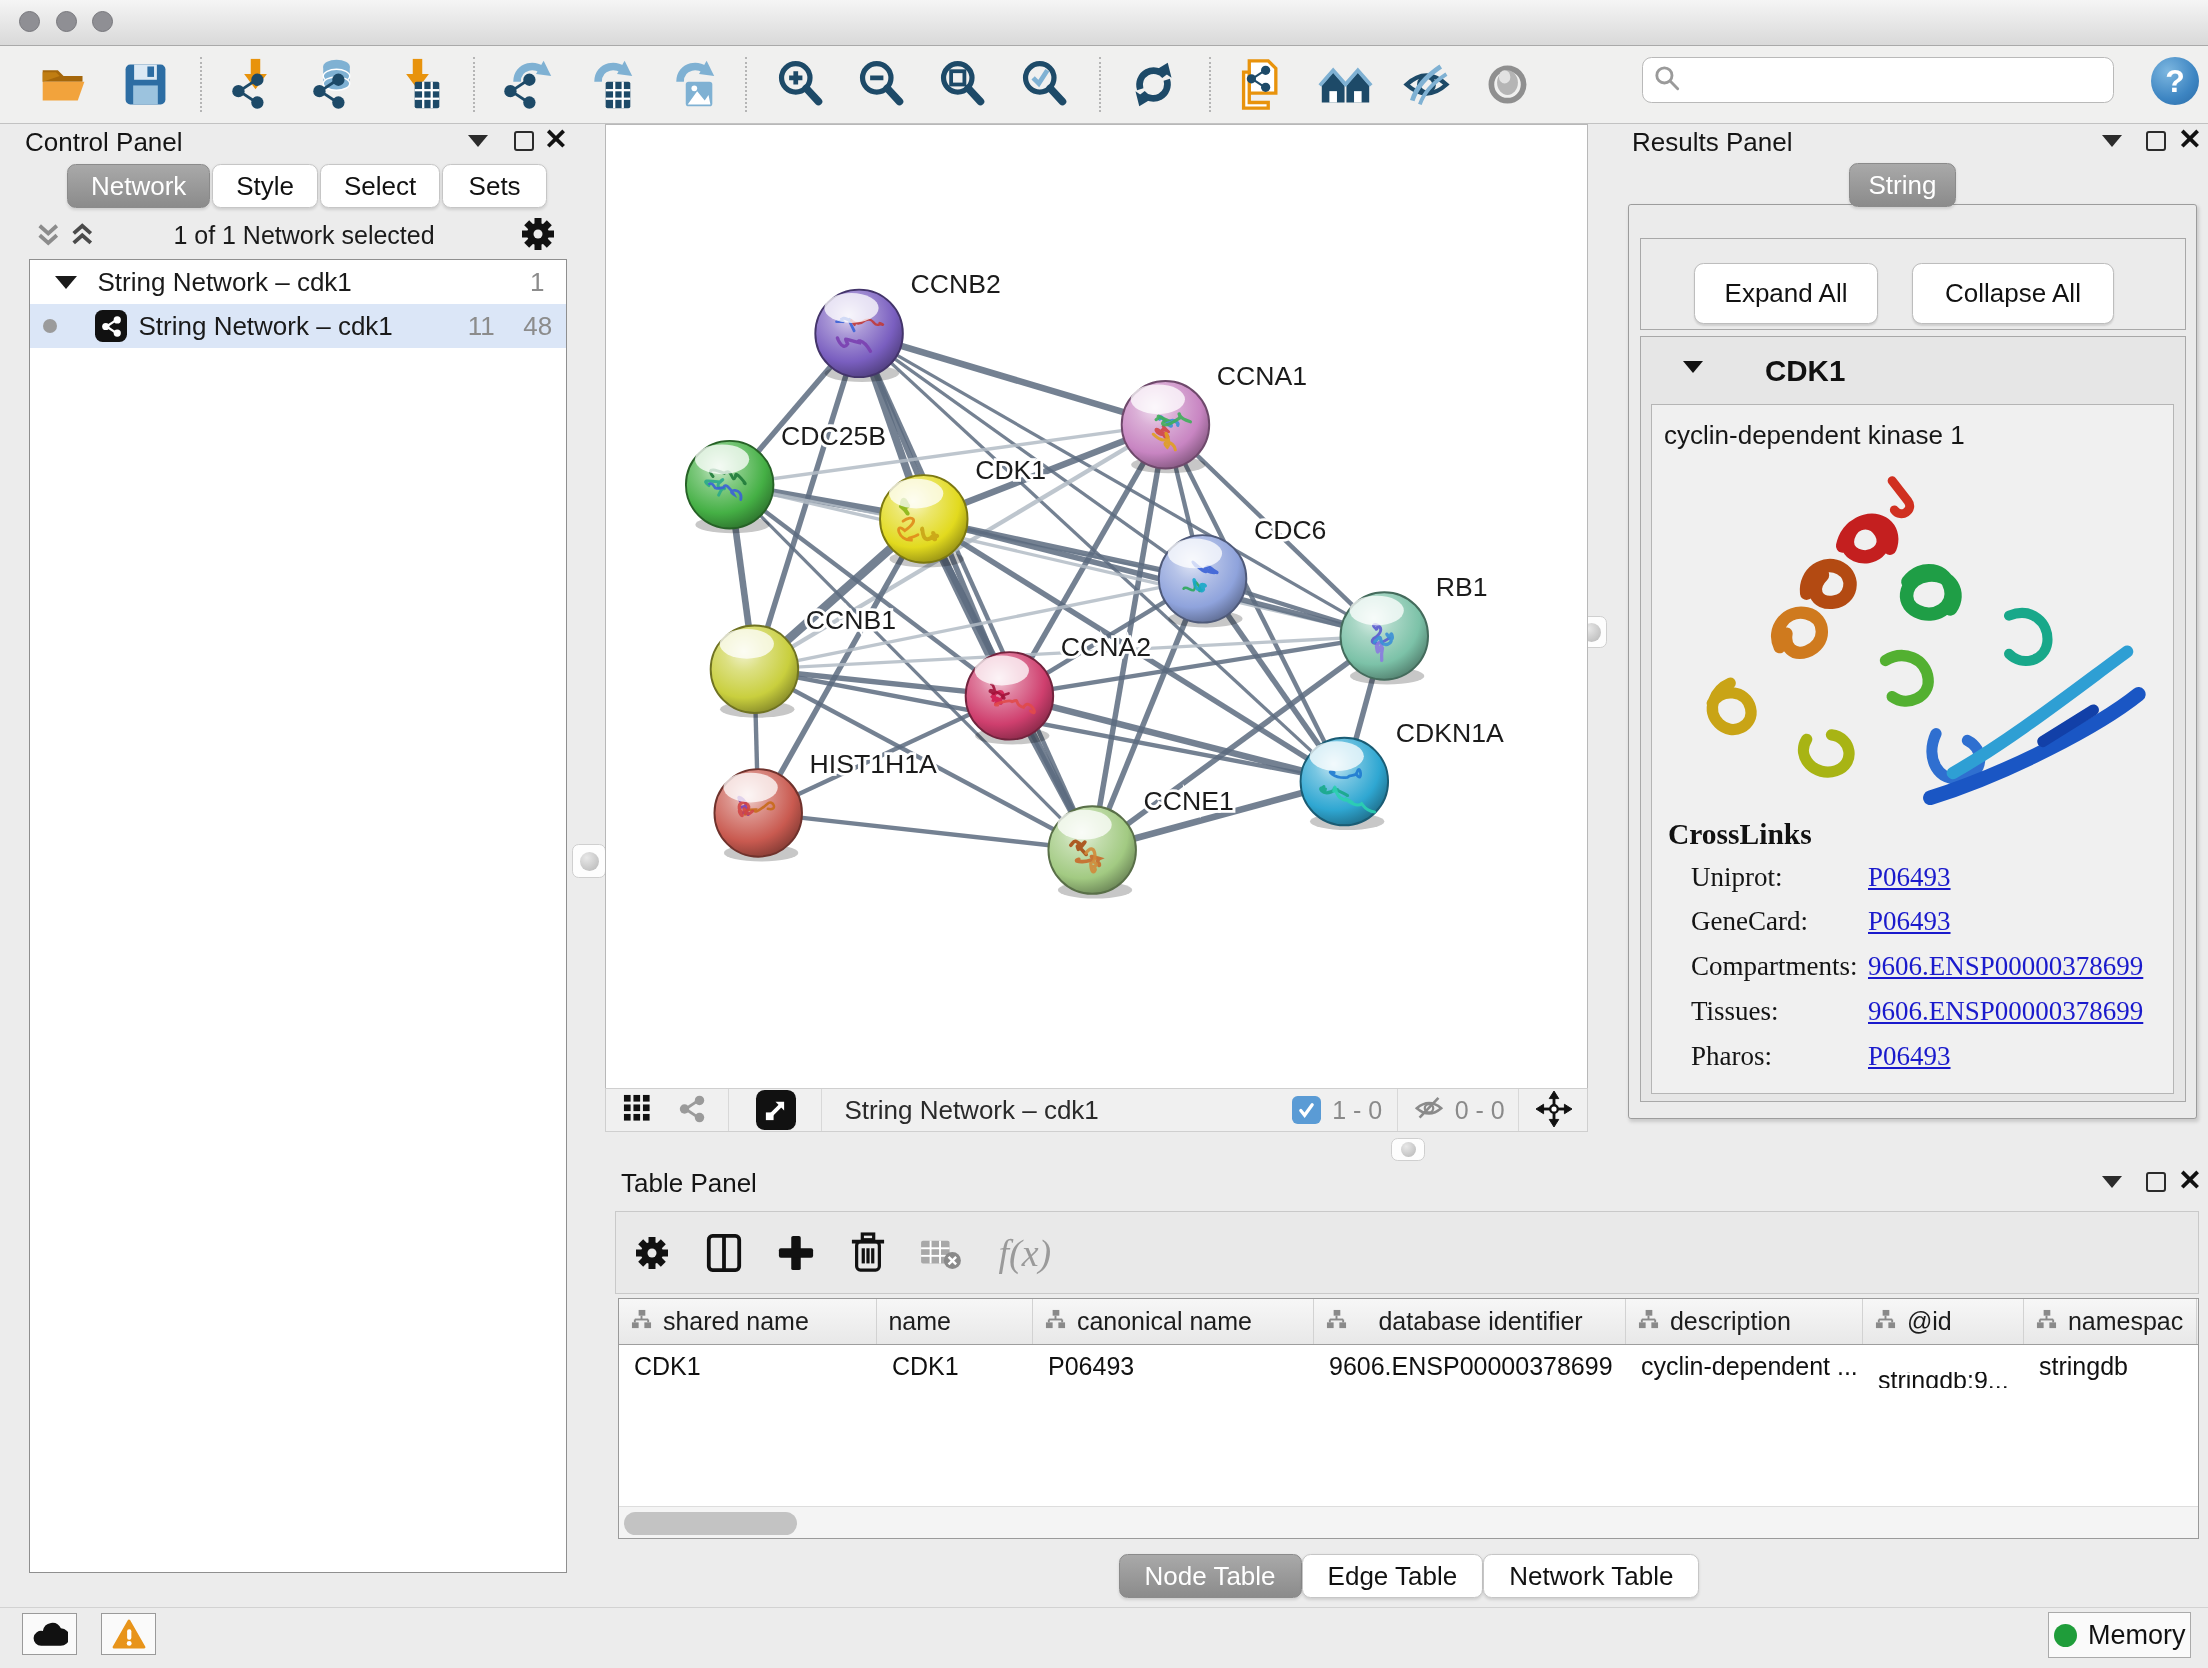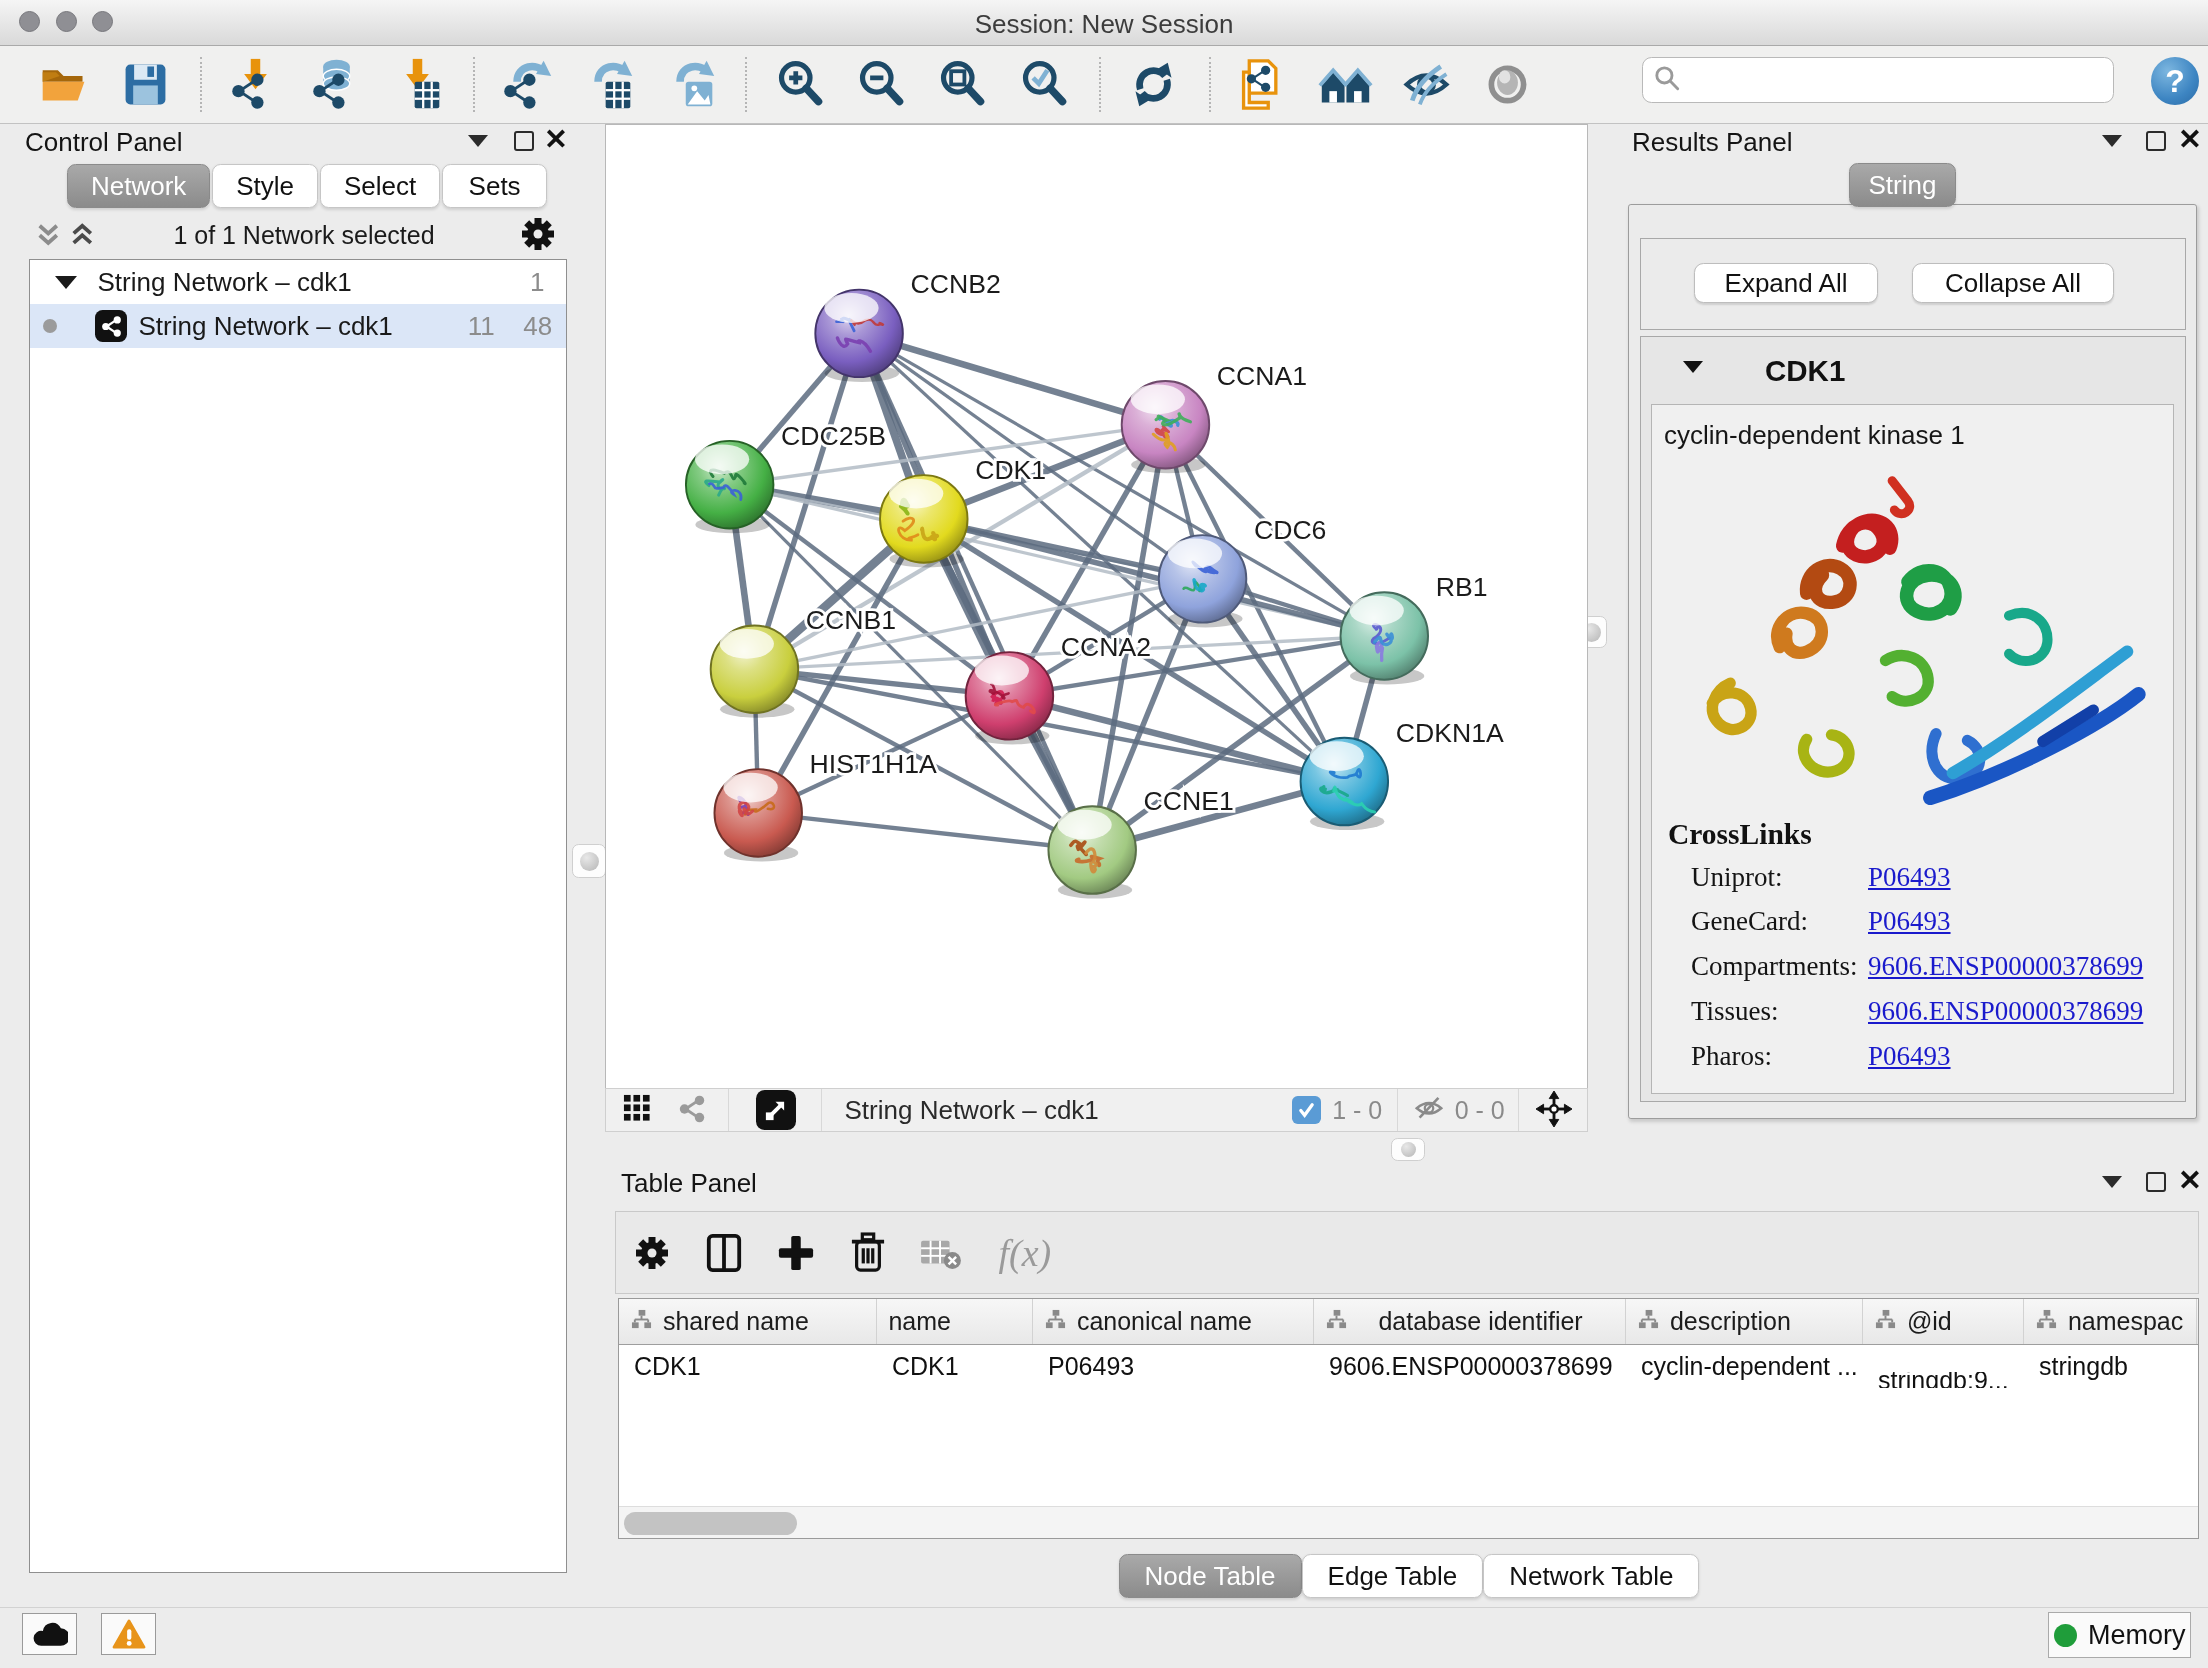--- a/index.html
+++ b/index.html
@@ -46,21 +46,21 @@
   .net-toolbar { left:605px; top:1088px; width:983px; height:44px; background:#f0f0f0; border:1px solid #cfcfcf; display:flex; align-items:center; }
   .nt-sep { width:0; height:42px; border-left:1.9px solid #d8d8d8; }
   .nt-text { font-size:26px; color:#2a2a2a; }
   .nt-count { font-size:25px; color:#8a8a8a; }
   .splitter-handle { background:#fdfdfd; border:1px solid #cfcfcf; border-radius:6.7px; display:flex; align-items:center; justify-content:center; }
   .splitter-dot { width:19px; height:19px; border-radius:50%; background:radial-gradient(circle at 35% 30%, #e8e8e8, #b5b5b5); }
 
   
   .rp-outer { left:1628px; top:204px; width:569px; height:915px; background:#ebebeb; border:1.9px solid #9c9c9c; border-radius:2.9px; box-shadow:1.9px 2.9px 3.8px rgba(0,0,0,.15); }
   .rp-box1 { left:1640px; top:238px; width:546px; height:92px; border:1.9px solid #a8a8a8; background:#ebebeb; }
-  .rp-btn { height:40px; background:#fff; border:1.9px solid #bdbdbd; border-radius:9.5px; font-size:26px; color:#111; cursor:pointer; box-shadow:0 1.9px 1.9px rgba(0,0,0,.12);text-align:center; }
+  .rp-btn { height:61px; background:#fff; border:1.9px solid #bdbdbd; border-radius:9.5px; font-size:26px; color:#111; cursor:pointer; box-shadow:0 1.9px 1.9px rgba(0,0,0,.12);text-align:center; }
   .rp-box2 { left:1640px; top:336px; width:546px; height:766px; border:1.9px solid #a8a8a8; background:#e6e6e6; }
   .rp-inner { left:1651px; top:404px; width:523px; height:690px; border:1.9px solid #b5b5b5; background:#f0f0f0; }
   .cdk-head { font-size:29.5px; font-weight:bold; color:#111; }
   .desc { font-size:26px; color:#161616; }
   .xl-title { font-family:"Liberation Serif",serif; font-weight:bold; font-size:29.5px; color:#111; }
   .xl-row { position:absolute; left:1691px; width:476px; height:45px; font-family:"Liberation Serif",serif; font-size:27px; color:#141414; }
   .xl-link { position:absolute; left:177px; color:#1a1acc; text-decoration:underline; white-space:nowrap; }
 
   
   .tp-toolbar { left:615px; top:1211px; width:1584px; height:83px; background:#e9e9e9; border:1.9px solid #c9c9c9; display:flex; align-items:center; padding-left:6px; }
@@ -82,21 +82,20 @@
   .mem-btn { left:2048px; top:1612px; width:143px; height:46px; background:#fafafa; border:1.9px solid #aaa; display:flex; align-items:center; justify-content:center; gap:11.4px; font-size:27px; color:#111; cursor:pointer; }
   .mem-dot { width:23px; height:23px; border-radius:50%; background:#1f9d3a; }
 </style>
 </head>
 <body>
 
 <div class="abs titlebar">
   <div class="abs tlight" style="left:19px"></div>
   <div class="abs tlight" style="left:56px"></div>
   <div class="abs tlight" style="left:92px"></div>
-  <div class="abs win-title">Session: New Session</div>
 </div>
 
 <div class="abs toolbar" id="toolbar">
     <button class="tb-btn">
       <svg viewBox="0 0 58 58">
         <path d="M6 14 h16 l6 6 h20 v6 H6 Z" fill="#a5670b"></path>
         <path d="M6 26 h44 l-7 20 H6 Z" fill="#f2a33c"></path>
         <path d="M6 26 v-10 h14 l4 4" fill="#c07d12"></path>
       </svg>
     </button>

